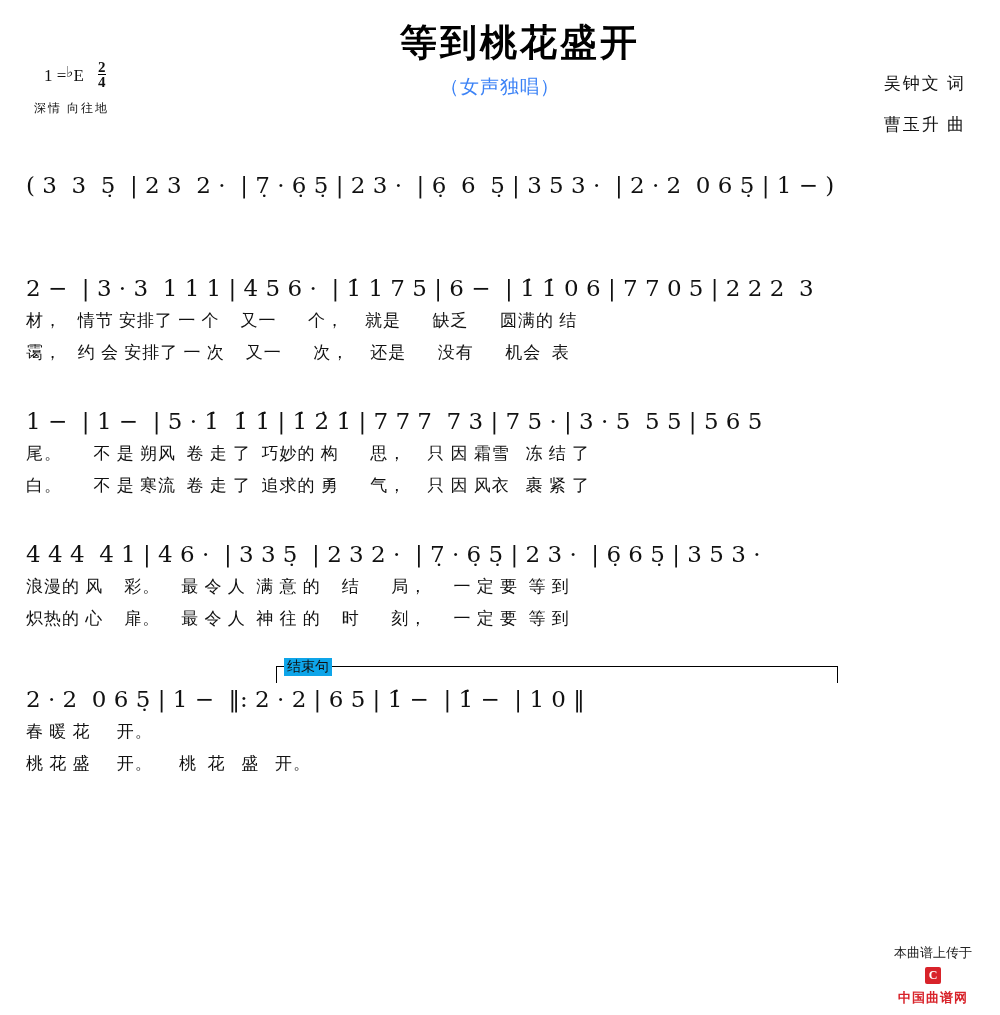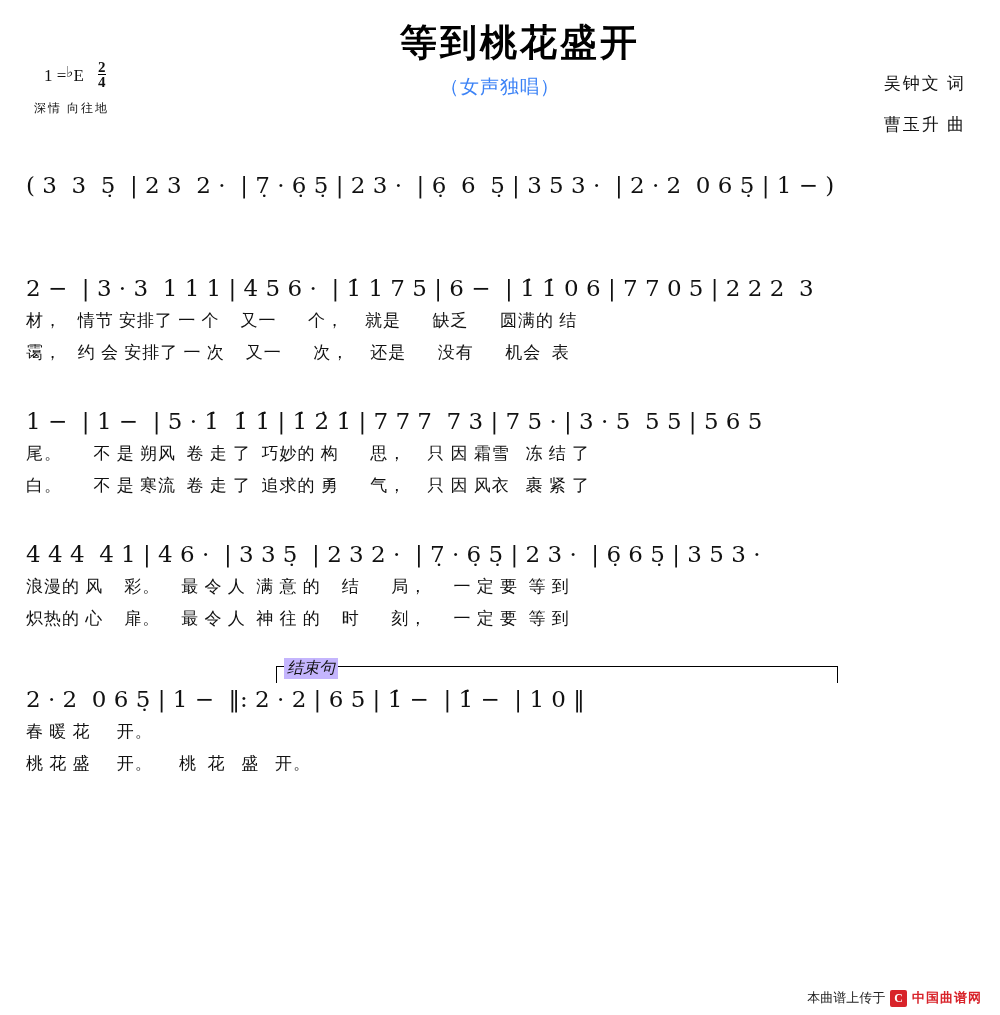--- a/index.html
+++ b/index.html
@@ -112,36 +112,36 @@
   
   .ending-bracket {
     position: absolute;
     height: 16px;
     border-left: 1.5px solid #000;
     border-top: 1.5px solid #000;
     border-right: 1.5px solid #000;
   }
   .ending-label {
     position: absolute;
-    font-size: 16px;
-    background: #c4b5fd;
+    font-size: 14px;
+    background: #0ea5e9;
     padding: 0 3px;
-    font-style: italic;
   }
 
   
   #footer {
     position: absolute;
-    right: 18px;
+    right: 28px;
     bottom: 8px;
     font-size: 13px;
     color: #222;
     display: flex;
     align-items: center;
     gap: 5px;
+    flex-direction: column;
   }
   #footer .logo-badge {
     display: inline-block;
     background: #d8232a;
     color: #fff;
     font-size: 12px;
     font-weight: bold;
     padding: 1px 4px;
     border-radius: 2px;
   }

